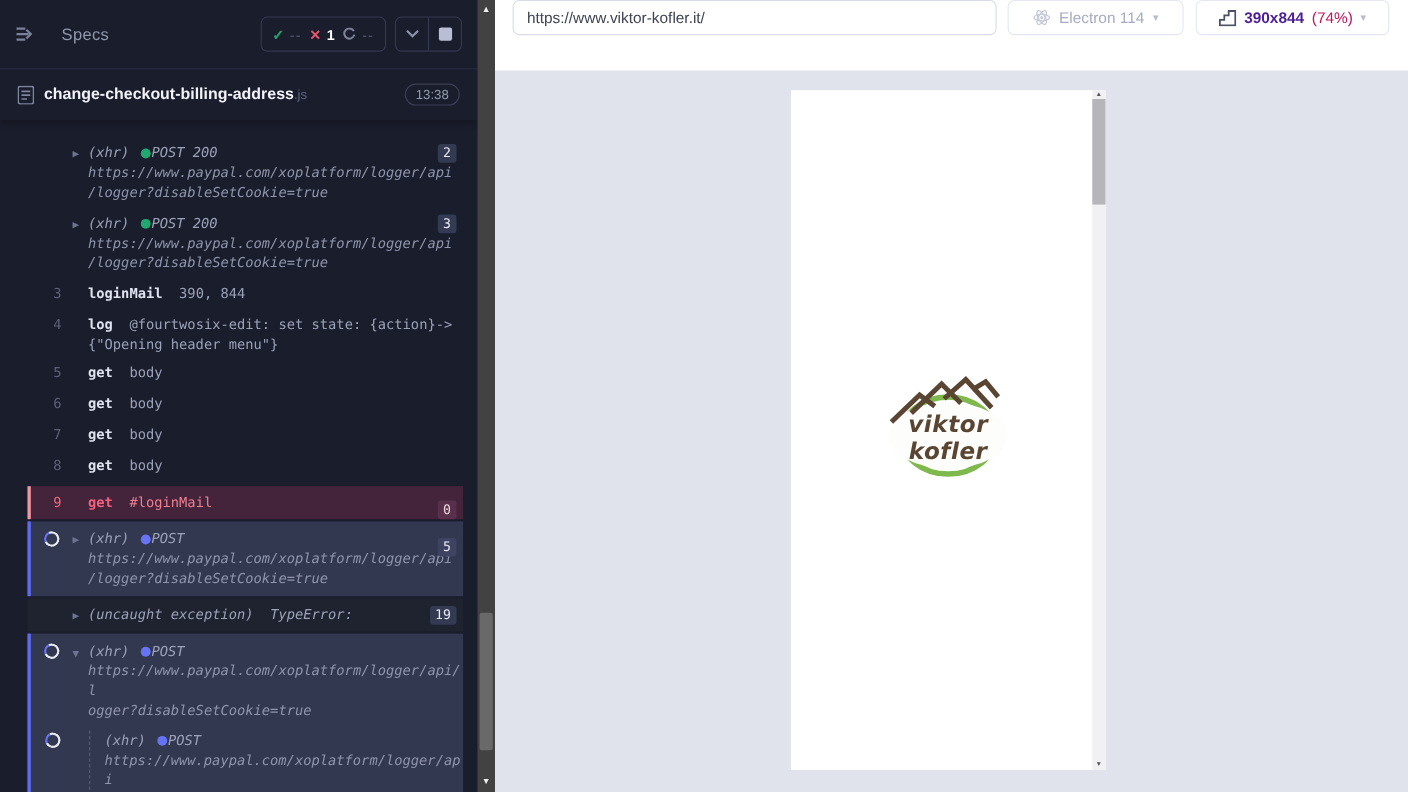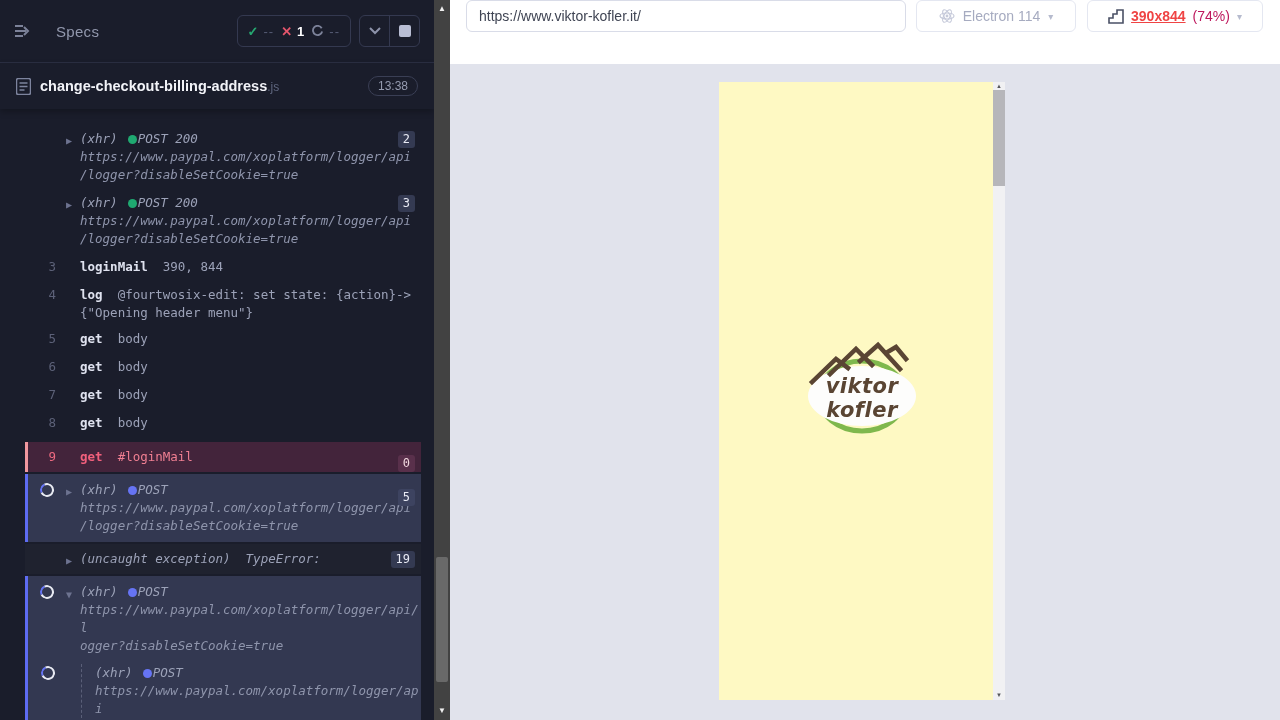--- a/index.html
+++ b/index.html
@@ -62,26 +62,26 @@
   .rep-scroll { width:16px; height:720px; background:#424242; position:relative; flex:none; }
   .rep-scroll .arrow { position:absolute; left:0; width:16px; text-align:center; color:#f0f0f0; font-size:8px; line-height:14px; }
   .rep-scroll .thumb { position:absolute; left:2px; width:12px; top:557px; height:125px; background:#696969; border-radius:2px; }
 
   
   .main { flex:1; display:flex; flex-direction:column; background:#ffffff; }
   .main-header { height:64px; background:#fff; display:flex; align-items:flex-start; padding-left:16px; flex:none; }
   .url-input { width:440px; height:32px; border:1px solid #d9dce8; border-radius:6px; padding:0 12px; font-size:14px; color:#3f4453; font-family:"Liberation Sans",sans-serif; outline:none; background:#fff; }
   .browser-box { margin-left:10px; width:160px; height:32px; border:1px solid #e4e7f1; border-radius:6px; display:flex; align-items:center; justify-content:center; gap:8px; color:#a6abc0; font-size:14px; cursor:pointer; }
   .size-box { margin-left:11px; width:176px; height:32px; border:1px solid #e4e7f1; border-radius:6px; display:flex; align-items:center; justify-content:center; gap:7px; font-size:14px; cursor:pointer; }
-  .size-dims { color:#ef4444; font-weight:bold;text-decoration:underline; }
+  .size-dims { color:#4c1d95; font-weight:bold; }
   .size-zoom { color:#be185d; }
   .chev-down { font-size:10px; color:#b6bbce; }
 
   .stage { flex:1; background:#e1e3ec; position:relative; }
-  .aut { position:absolute; left:269px; top:18px; width:286px; height:618px; background:#fef9c3; }
+  .aut { position:absolute; left:269px; top:18px; width:286px; height:618px; background:#ffffff; }
   .aut-scroll { position:absolute; right:0; top:0; bottom:0; width:12px; background:#f1f1f3; }
   .aut-scroll .a-up { position:absolute; top:0; left:0; width:12px; text-align:center; font-size:6px; color:#55565a; line-height:9px; }
   .aut-scroll .a-down { position:absolute; bottom:0; left:0; width:12px; text-align:center; font-size:6px; color:#55565a; line-height:9px; }
   .aut-scroll .a-thumb { position:absolute; top:8px; left:0; width:12px; height:96px; background:#b6b6ba; }
   .logo { position:absolute; left:81px; top:256px; }
 </style>
 </head>
 <body>
 
 <div class="app">

